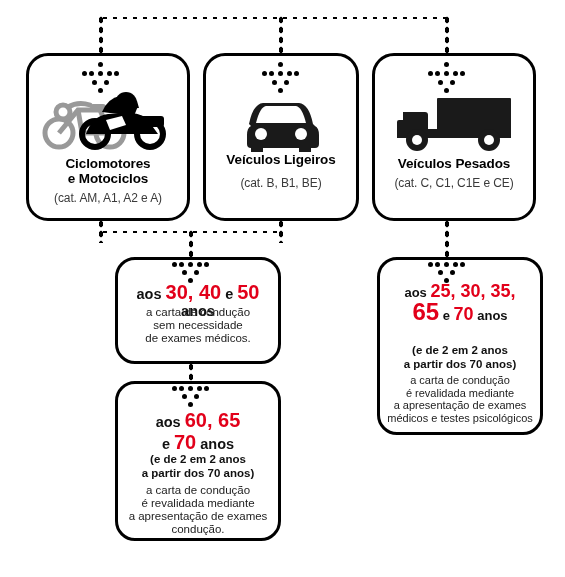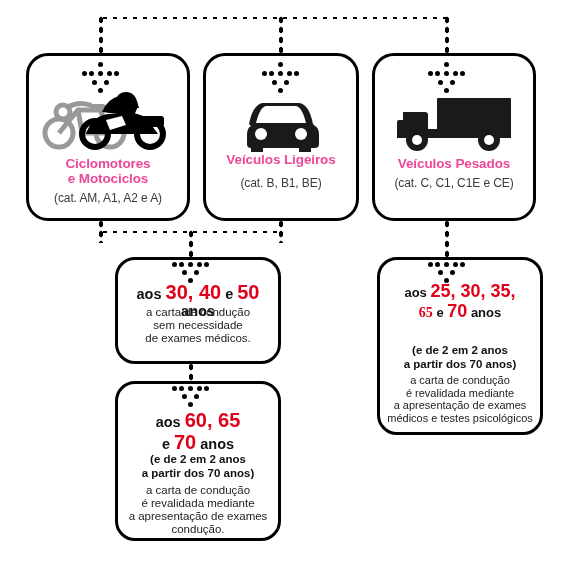--- a/index.html
+++ b/index.html
@@ -39,21 +39,21 @@
     left: 0; right: 0;
     display: flex;
     align-items: flex-end;
     justify-content: center;
   }
   .box-title {
     font-weight: bold;
     font-size: 13.5px;
     line-height: 14.5px;
     letter-spacing: -0.1px;
-    color: #ec4899;
+    color: #000000;
   }
   .box-sub {
     font-size: 12px;
     line-height: 14px;
     color: #3a3a3a;
     margin-top: 3px;
     letter-spacing: -0.1px;
   }
 
   
@@ -310,21 +310,21 @@
       <div>condução.</div>
     </div>
   </div>
 
   <div class="info-box" style="left:377px; top:257px; width:166px; height:178px;">
     <div class="ages" style="position:absolute; left:0; right:0; top:22px; font-size:13px; line-height:19px;">
       <div>
         <span>aos </span><span class="num" style="font-size:18px;">25, 30, 35,</span>
       </div>
       <div>
-        <span class="num" style="font-size:14px;font-family:Liberation Serif, serif;">65</span><span> e </span><span class="num" style="font-size:18px;">70</span><span> anos</span>
+        <span class="num" style="font-size:24px;">65</span><span> e </span><span class="num" style="font-size:18px;">70</span><span> anos</span>
       </div>
     </div>
     <div class="note" style="position:absolute; left:0; right:0; top:84px;">
       <div>(e de 2 em 2 anos</div>
       <div>a partir dos 70 anos)</div>
     </div>
     <div class="desc" style="position:absolute; left:0; right:0; top:114px; font-size:11px; line-height:12.6px;">
       <div>a carta de condução</div>
       <div>é revalidada mediante</div>
       <div>a apresentação de exames</div>

